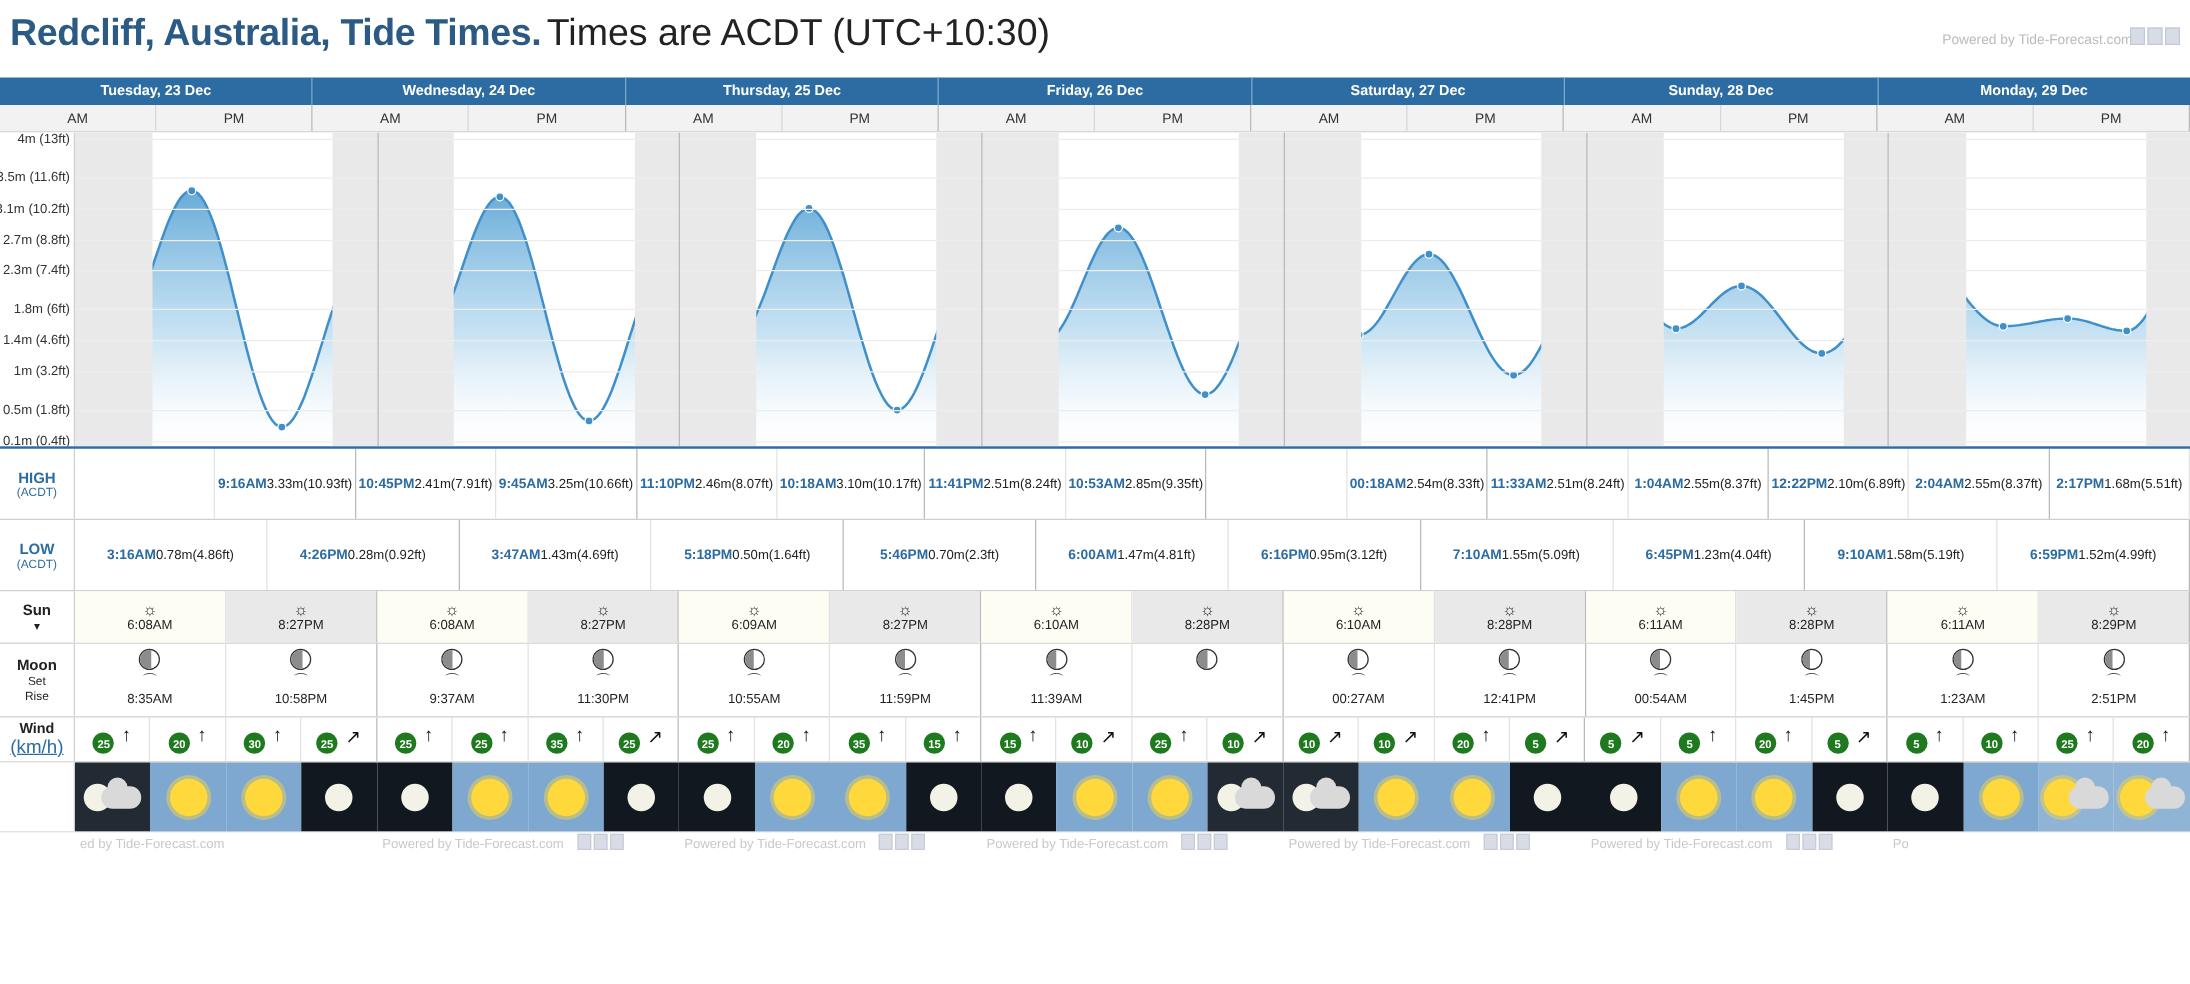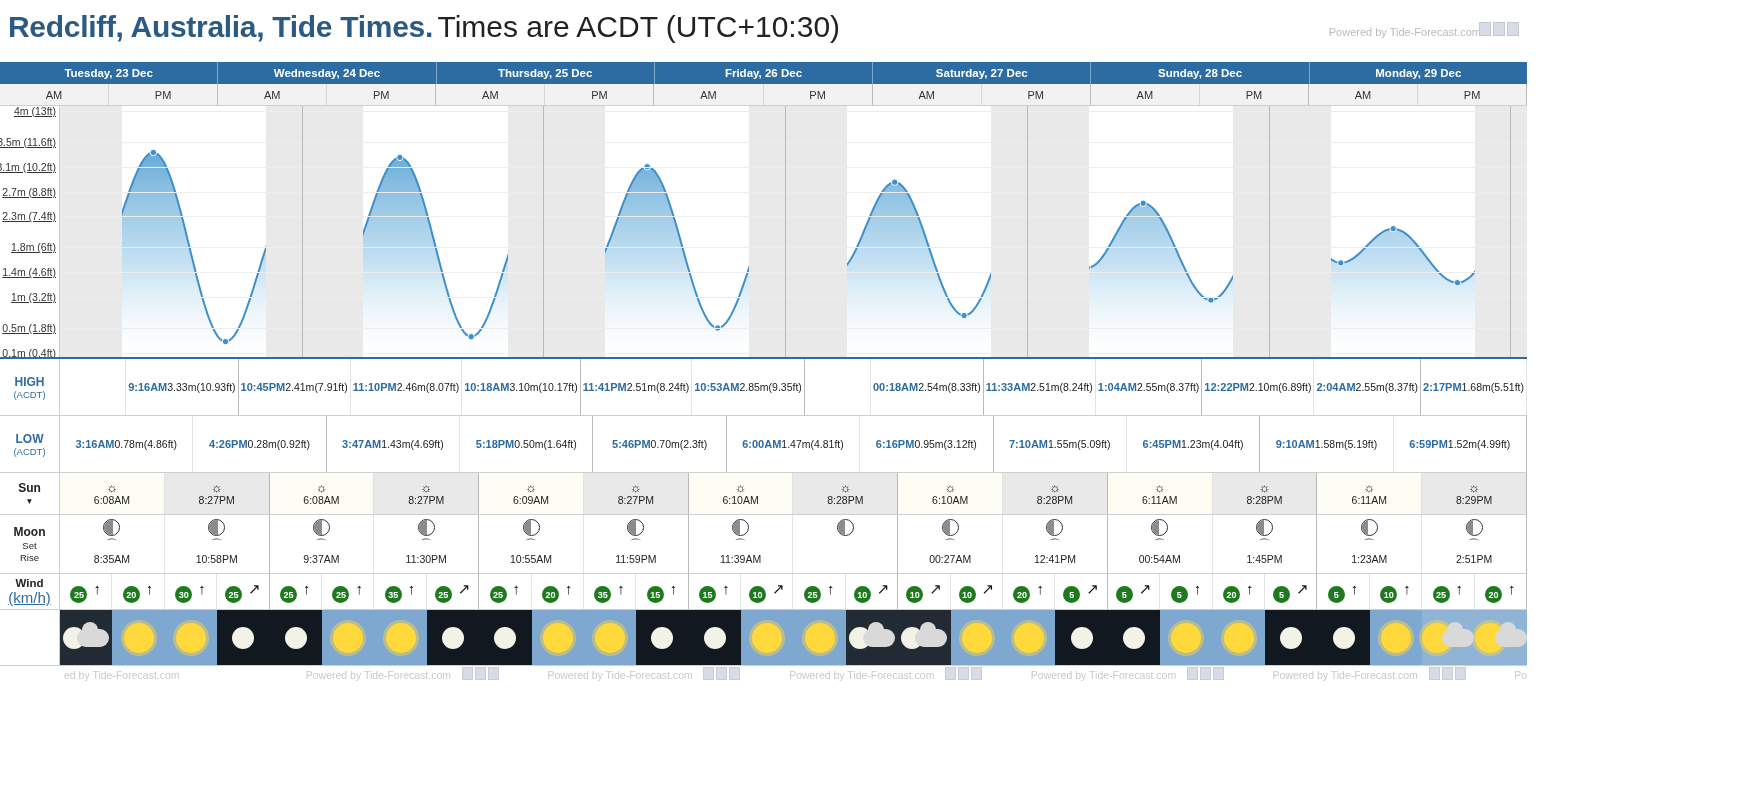--- a/index.html
+++ b/index.html
@@ -4,21 +4,21 @@
 <style>
   * { box-sizing: border-box; }
   html, body { margin:0; padding:0; }
   body {
     width:1752px; height:787px;
     font-family: "Liberation Sans", sans-serif;
     background:#ffffff;
     color:#222;
     overflow:hidden;
   }
-  #page { position:relative; width:1527px; height:787px;border-radius:24px; }
+  #page { position:relative; width:1752px; height:787px;border-radius:24px; }
 
   
   .header { height:62px; padding:10px 0 0 8px; position:relative; }
   .title { font-size:30px; font-weight:bold; color:#2b5b84; letter-spacing:-0.3px; display:inline; }
   .title-2 { font-size:30px; color:#222; font-weight:normal; display:inline; }
   .powered-top { position:absolute; right:46px; top:26px; font-size:11px; color:#bbb; }
   .pw-boxes { position:absolute; right:8px; top:22px; display:flex; gap:2px; }
   .pw-box { width:12px; height:14px; background:#d8dce6; border:1px solid #c3c8d4; }
 
   
@@ -30,21 +30,21 @@
 
   .ampmrow { display:flex; height:22px; background:#f2f2f2; border-bottom:1px solid #cfcfcf; }
   .ampmcell { flex:1 1 0; font-size:11px; color:#333;
               display:flex; align-items:center; justify-content:center;
               border-right:1px solid #d8d8d8; }
 
   
   .chartwrap { position:relative; height:253px; border-bottom:2px solid #2d6ca2; background:#fff; overflow:hidden; }
   .yaxis { position:absolute; left:0; top:0; width:60px; height:100%; z-index:5;
            background:#fff; border-right:1px solid #d0d0d0; }
-  .ytick { position:absolute; right:3px; font-size:10.5px; color:#333; transform:translateY(-50%); white-space:nowrap;text-decoration:underline; }
+  .ytick { position:absolute; right:3px; font-size:10.5px; color:#333; transform:translateY(-50%); white-space:nowrap; }
   .plot { position:absolute; left:60px; top:0; right:0; height:100%; }
   .nightband { position:absolute; top:0; bottom:0; background:#e9e9e9; }
   .gridline { position:absolute; left:0; right:0; height:1px; background:#ededed; }
   .daysep { position:absolute; top:0; bottom:0; width:1px; background:#b9b9b9; }
 
   
   .tiderow { display:flex; border-bottom:1px solid #cfcfcf; }
   .rowlabel { width:60px; flex:none; display:flex; flex-direction:column;
               align-items:center; justify-content:center;
               font-size:12px; font-weight:bold; border-right:1px solid #cfcfcf; }
@@ -214,20 +214,25 @@
         <div class="slot daybound">
           <div class="t">9:16AM</div>
           <div class="h">3.33m</div>
           <div class="f">(10.93ft)</div>
         </div>
         <div class="slot">
           <div class="t">10:45PM</div>
           <div class="h">2.41m</div>
           <div class="f">(7.91ft)</div>
         </div>
+        <div class="slot daybound">
+          <div class="t">9:45AM</div>
+          <div class="h">3.25m</div>
+          <div class="f">(10.66ft)</div>
+        </div>
         <div class="slot">
           <div class="t">11:10PM</div>
           <div class="h">2.46m</div>
           <div class="f">(8.07ft)</div>
         </div>
         <div class="slot daybound">
           <div class="t">10:18AM</div>
           <div class="h">3.10m</div>
           <div class="f">(10.17ft)</div>
         </div>

